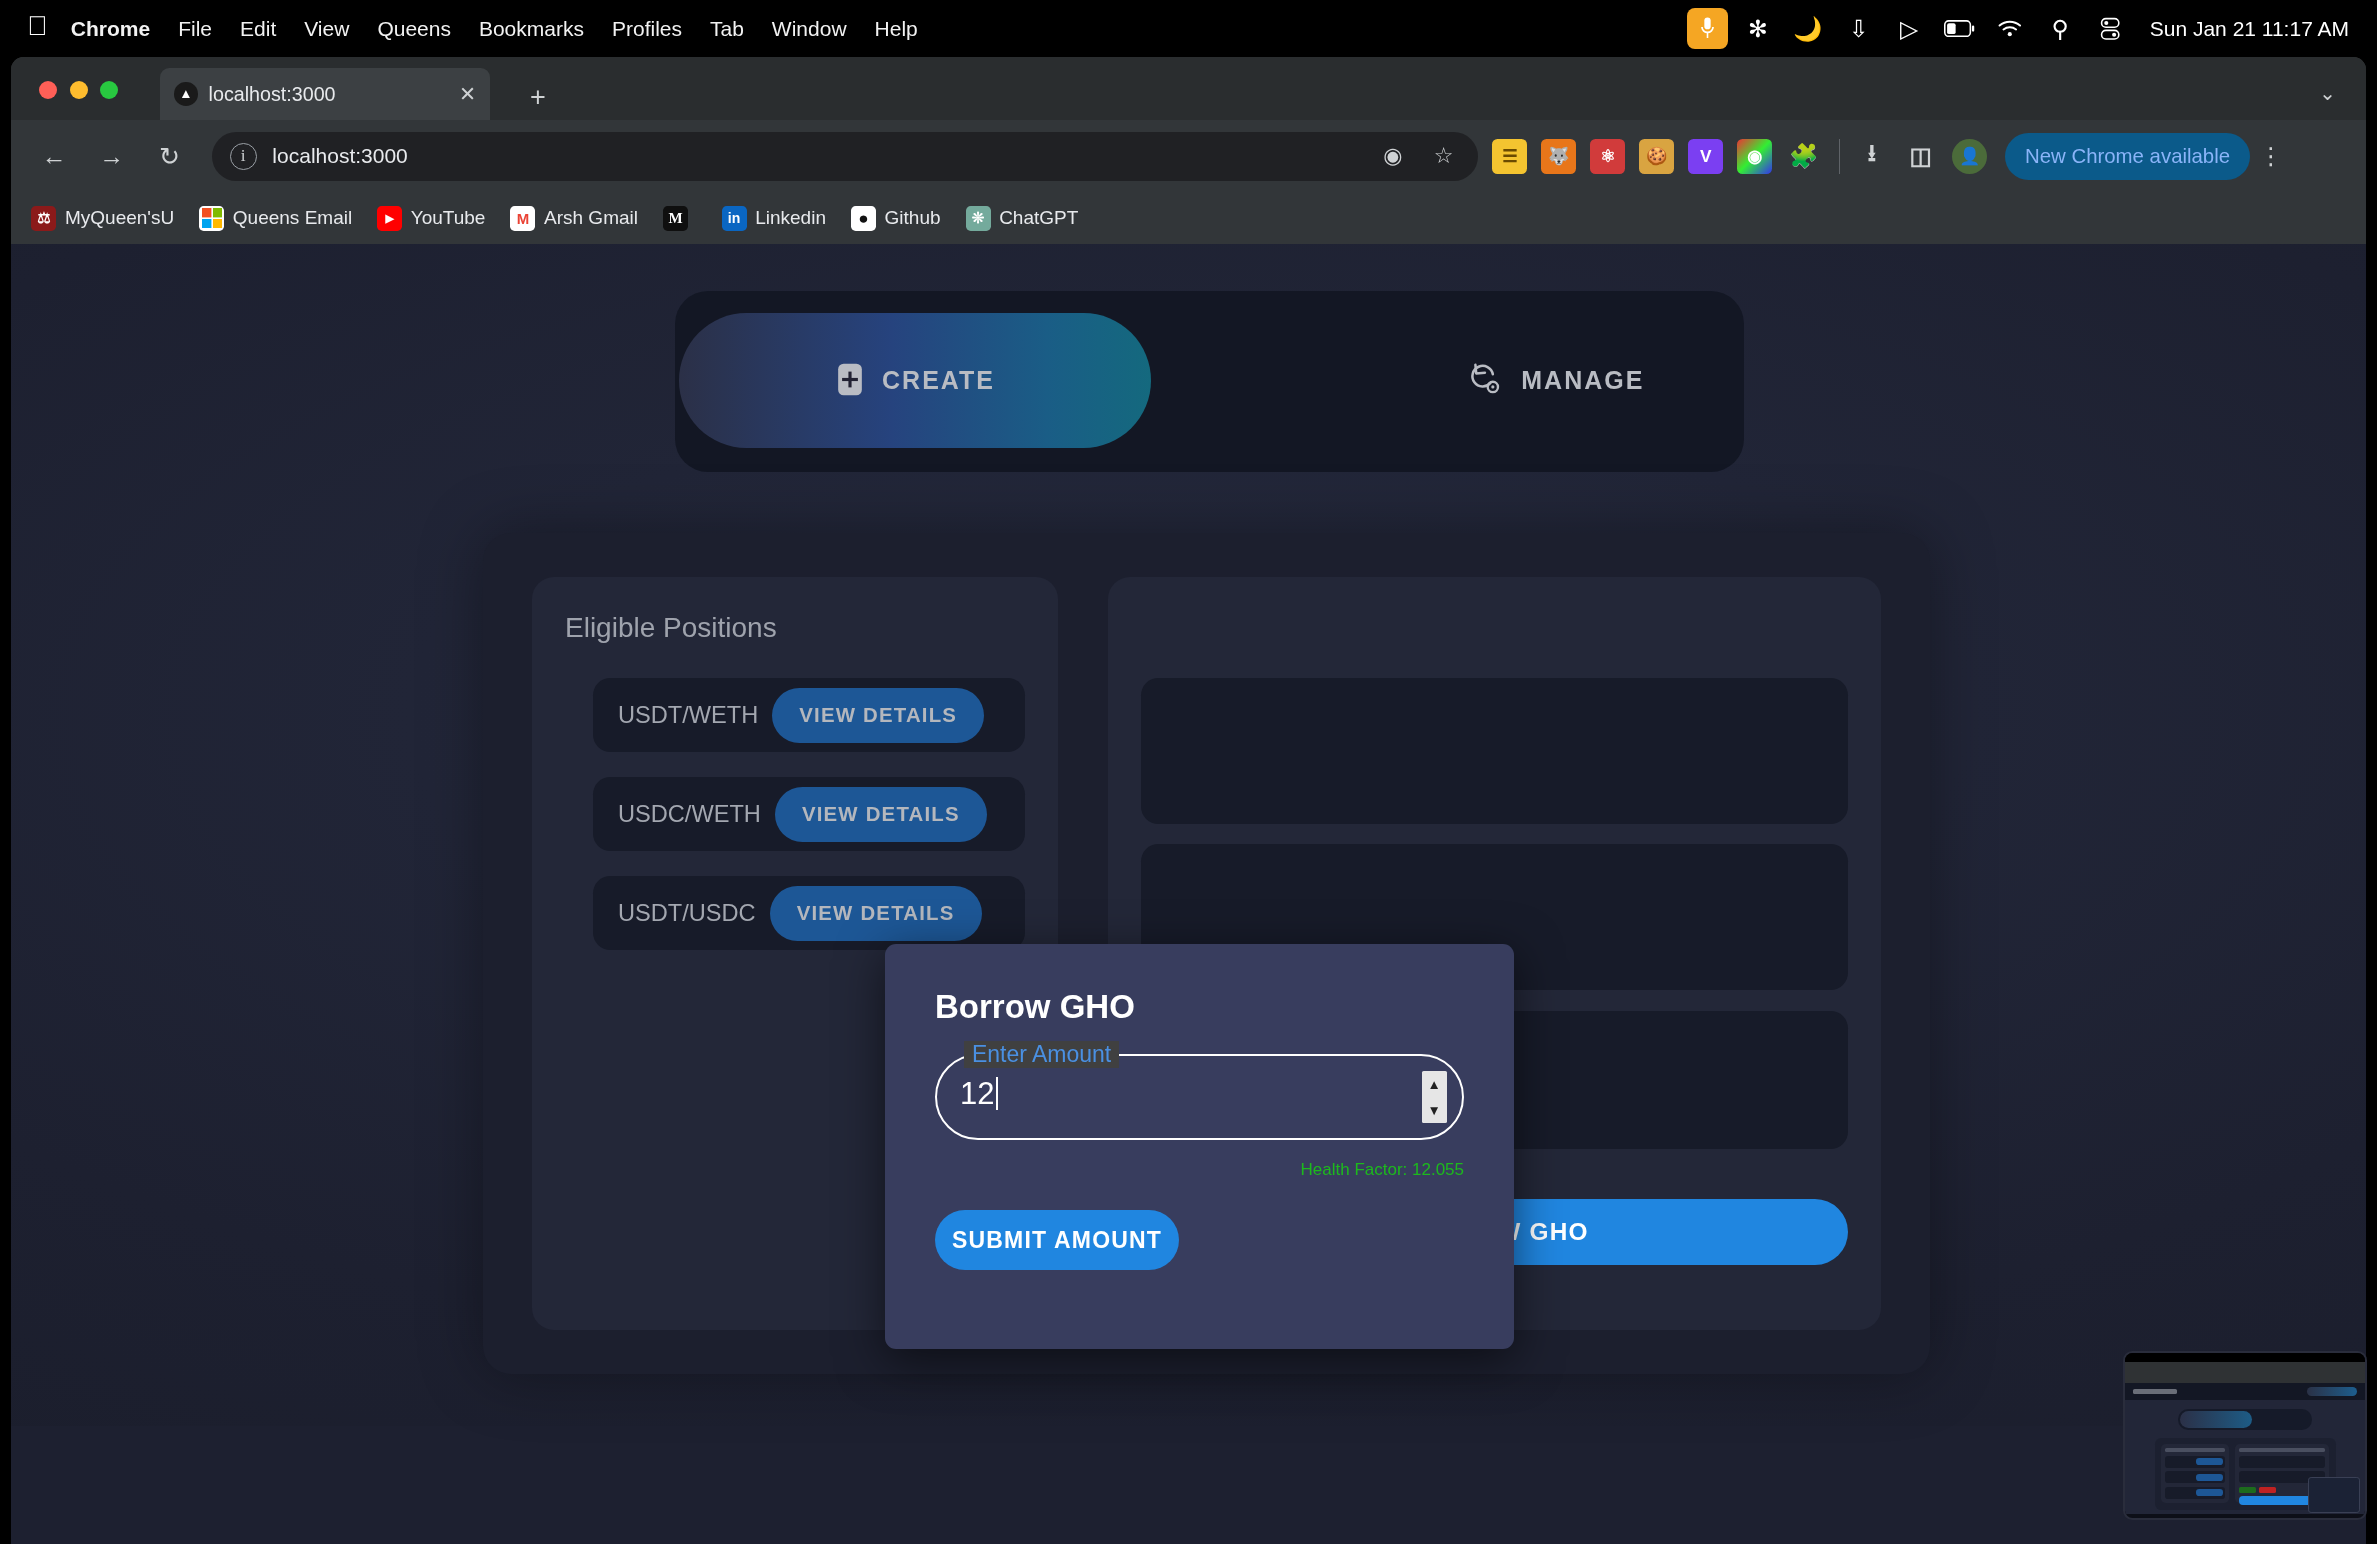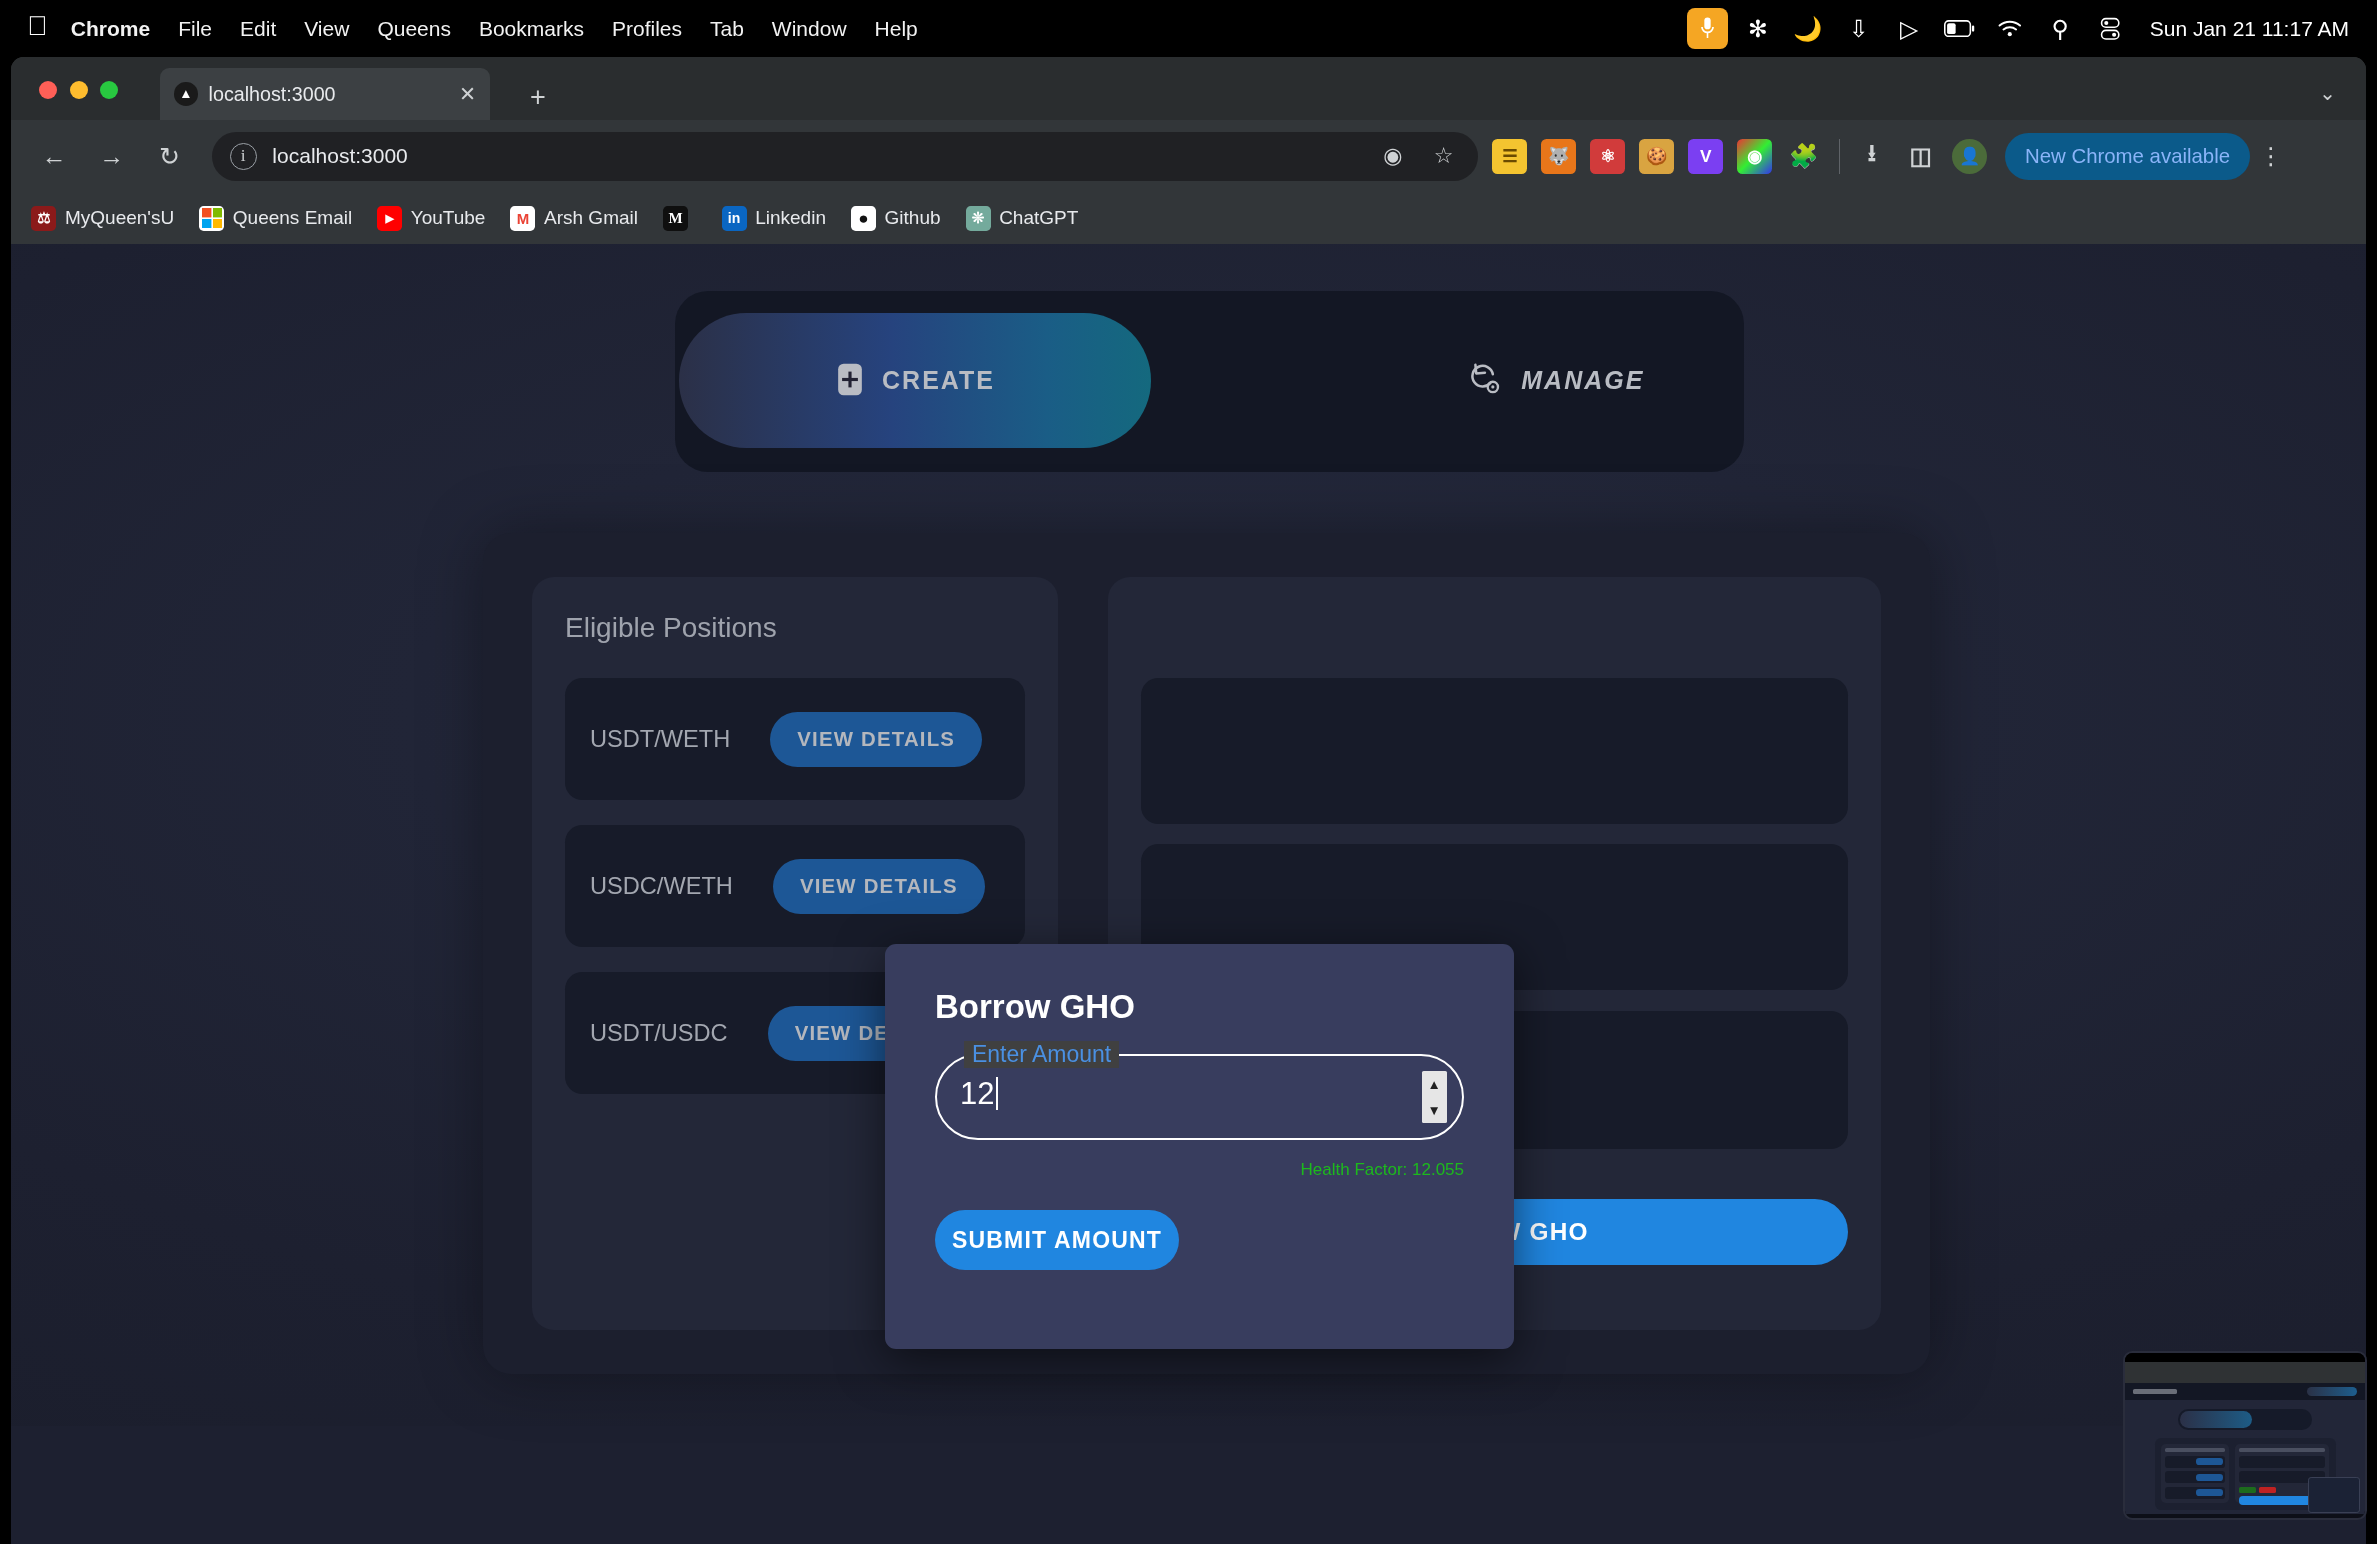--- a/index.html
+++ b/index.html
@@ -120,38 +120,38 @@
     background: #131724; border-radius: 33px;
   }
   #tab-create {
     position: absolute; left: 3.9px; top: 22px; width: 472px; height: 135px;
     border-radius: 68px;
     background: linear-gradient(90deg,#2b3047 0%,#26437e 45%,#1a5d86 78%,#14697e 100%);
     display: flex; align-items: center; justify-content: center; gap: 17.3px;
   }
   #tab-manage {
     position: absolute; left: 794px; top: 22px; height: 135px;
-    display: flex; align-items: center; gap: 17.3px; font-style: italic;
+    display: flex; align-items: center; gap: 17.3px;
   }
   .tablabel { color: #b9bcc3; font-size: 25px; letter-spacing: 2px; font-weight: bold; }
 
   
   #maincard {
     position: absolute; left: 472px; top: 289px; width: 1447px; height: 841px;
     background: #1c1f2e; border-radius: 28px; box-shadow: 0 0 63px rgba(0,0,0,.35);
   }
   #panels { display: flex; gap: 50px; padding: 44px 49px; }
   .panel { background: #232738; border-radius: 22px; padding: 35px 33px; }
   #panel-left { width: 535px; height: 753px; }
   #panel-right { width: 786px; height: 753px; }
   .panel-title { color: #9fa3ad; font-size: 28px; margin-bottom: 34px; }
 
   .poscard {
-    background: #171b29; border-radius: 17.3px; height: 122px; margin-bottom: 25px;
-    display: flex; align-items: center; padding: 0 25px; gap: 40px;
+    background: #171b29; border-radius: 17.3px; height: 74px; margin-bottom: 25px;
+    display: flex; align-items: center; padding: 0 25px; gap: 14px; margin-left: 28px;
   }
   .pospair { color: #a3a7b0; font-size: 23.6px; white-space: nowrap; }
   .viewbtn {
     height: 55px; border-radius: 27.5px; background: #1d5796;
     color: #b4b7bd; font-size: 20.4px; font-weight: bold; letter-spacing: 1.2px;
     display: flex; align-items: center; justify-content: center; padding: 0 27px;
     white-space: nowrap;
   }
 
   .detailcard { background: #171b29; border-radius: 17.3px; height: 146px; margin-bottom: 20.4px; padding: 23.6px 27px; }

